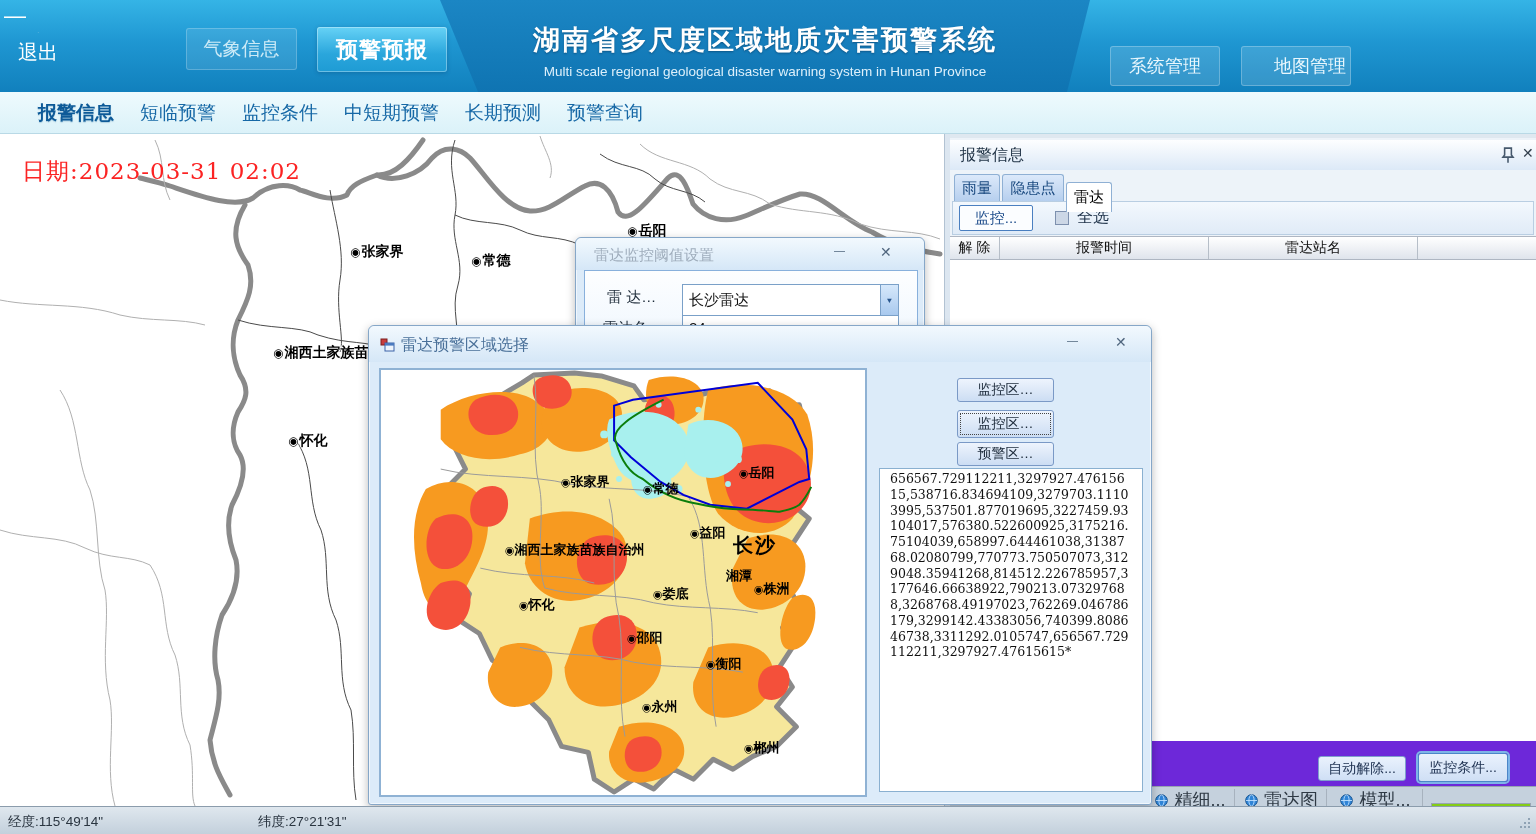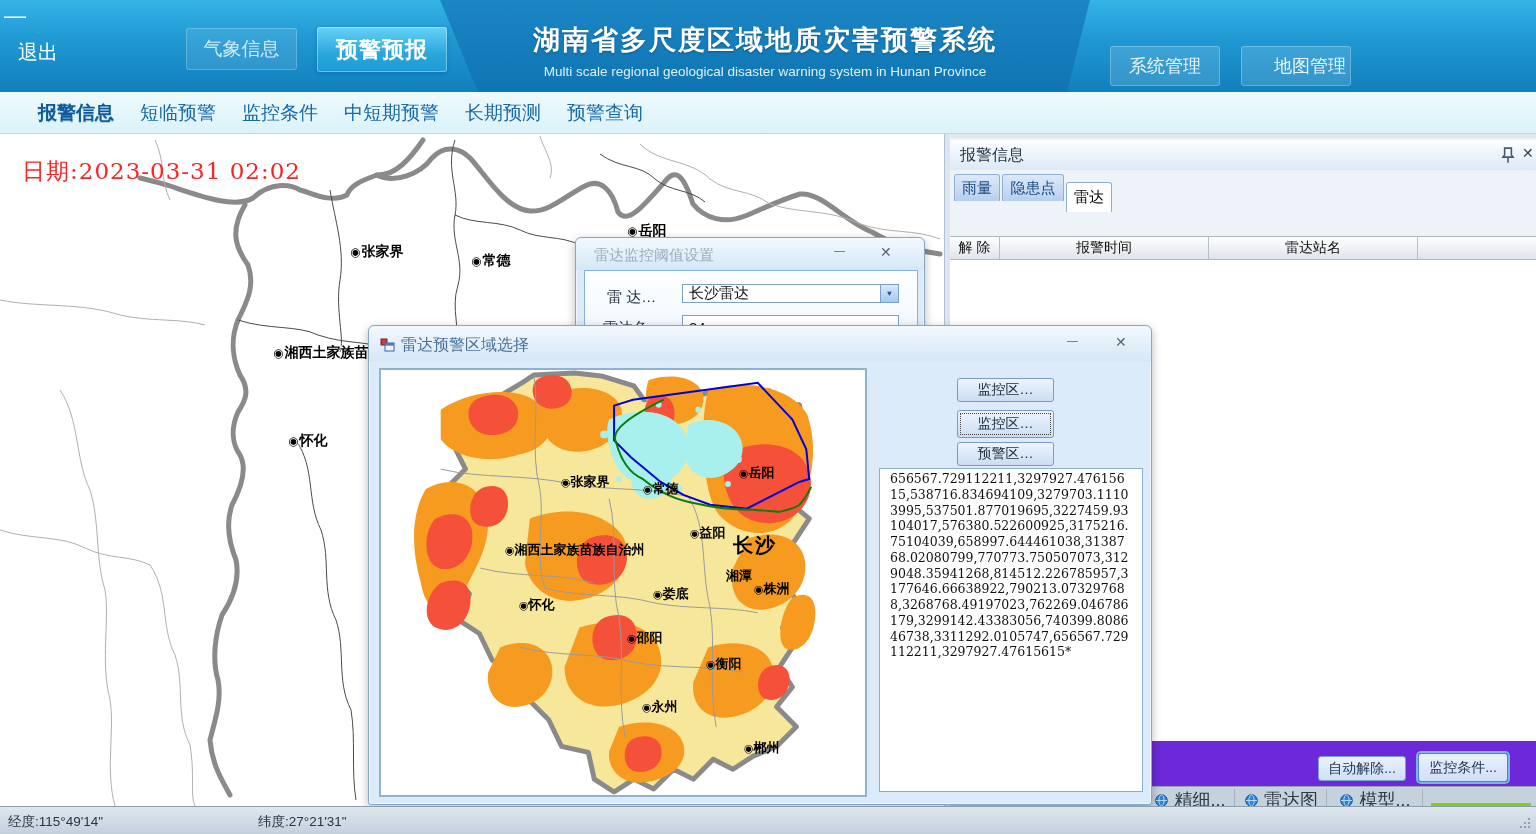--- a/index.html
+++ b/index.html
@@ -104,21 +104,21 @@
   .dlg-min,.dlg-close { position:absolute; top:6px; font-size:14px; color:#50667e; cursor:pointer; }
 
   
   #dlg-threshold { left:575px; top:237px; width:350px; height:96px; z-index:30; overflow:hidden; }
   #dlg-threshold .dlg-title { position:absolute; left:18px; top:8px; font-size:15px; color:#9fadbc; }
   #dlg-threshold .dlg-min { left:258px; }
   #dlg-threshold .dlg-close { left:304px; }
   #thr-body { position:absolute; left:8px; top:32px; width:334px; height:80px;
     background:linear-gradient(180deg,#fdfeff,#eef6fe); border:1px solid #88b0dc; }
   .thr-label { position:absolute; font-size:15px; color:#1c2a38; }
-  #thr-combo { position:absolute; left:97px; top:13px; width:217px; height:19px; background:#fff;
+  #thr-combo { position:absolute; left:97px; top:13px; width:217px; height:32px; background:#fff;
     border:1px solid #7aa0c8; display:flex; align-items:center; cursor:pointer;font-family:Liberation Mono, monospace; }
   #thr-combo .val { flex:1; padding-left:6px; font-size:15px; color:#111; }
   #thr-combo .arrow { width:18px; height:100%; background:linear-gradient(180deg,#d6e8fb,#a9c9ee);
     border-left:1px solid #7aa0c8; display:flex; align-items:center; justify-content:center;
     font-size:8px; color:#28568e; }
   #thr-color-input { position:absolute; left:97px; top:44px; width:217px; height:24px; background:#fff;
     border:1px solid #7aa0c8; font-size:15px; color:#111; padding-left:6px; display:flex; align-items:center; }
 
   
   #dlg-region { left:368px; top:325px; width:784px; height:480px; z-index:40; }
@@ -250,20 +250,25 @@
     <div id="panel-title">报警信息</div>
     <svg id="panel-pin" viewBox="0 0 12 16">
       <path d="M3 1 h6 v6 l1.5 2 h-9 l1.5 -2 z" fill="none" stroke="#46586c" stroke-width="1.4"></path>
       <line x1="6" y1="9" x2="6" y2="14" stroke="#46586c" stroke-width="1.4"></line>
     </svg>
     <div id="panel-close">✕</div>
   </div>
   <div class="ptab" style="left:4px;width:46px">雨量</div>
   <div class="ptab" style="left:52px;width:62px">隐患点</div>
   <div class="ptab active" style="left:116px;width:46px">雷达</div>
+  <div id="panel-toolbar">
+    <div id="monitor-btn">监控...</div>
+    <div id="selectall-box"></div>
+    <div id="selectall-label">全选</div>
+  </div>
   <div id="col-header">
     <div class="colcell" style="width:50px">解 除</div>
     <div class="colcell" style="width:209px">报警时间</div>
     <div class="colcell" style="width:209px">雷达站名</div>
     <div class="colcell" style="flex:1;border-right:none"></div>
   </div>
   <div id="table-body"></div>
   <div id="panel-footer">
     <div id="auto-release-btn" class="fbtn">自动解除...</div>
     <div id="monitor-cond-btn" class="fbtn">监控条件...</div>

